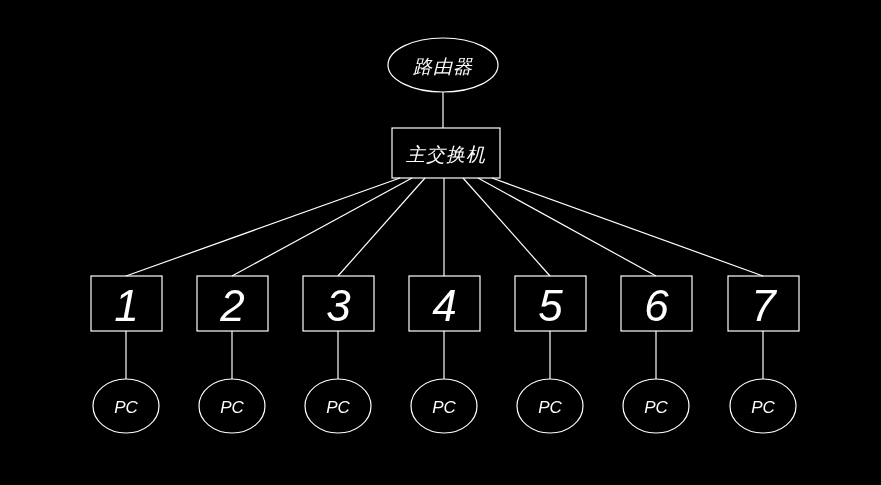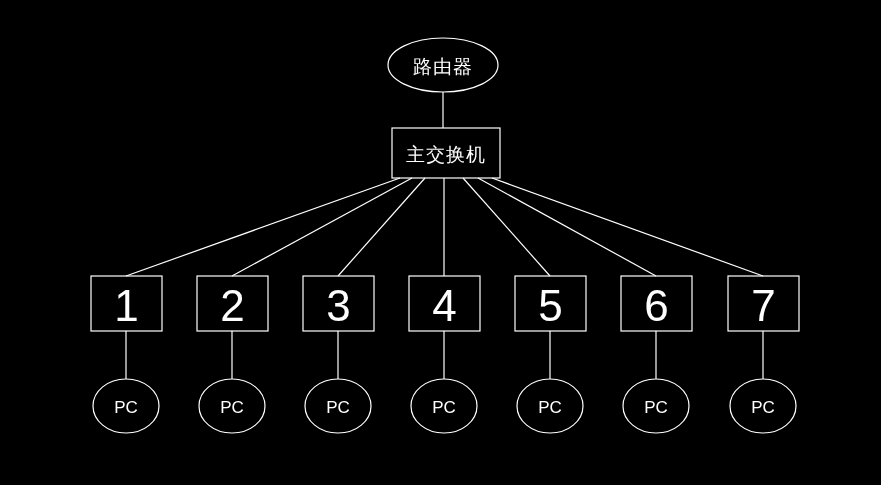--- a/index.html
+++ b/index.html
@@ -12,20 +12,21 @@
     overflow: hidden;
   }
   body {
     font-family: "Liberation Sans", "DejaVu Sans", sans-serif;
   }
   #diagram-root {
     position: relative;
     width: 881px;
     height: 485px;
     background: #000000;
+    font-style: italic;
   }
   #diagram-svg {
     position: absolute;
     top: 0;
     left: 0;
     width: 881px;
     height: 485px;
     display: block;
   }
   .node-shape {

